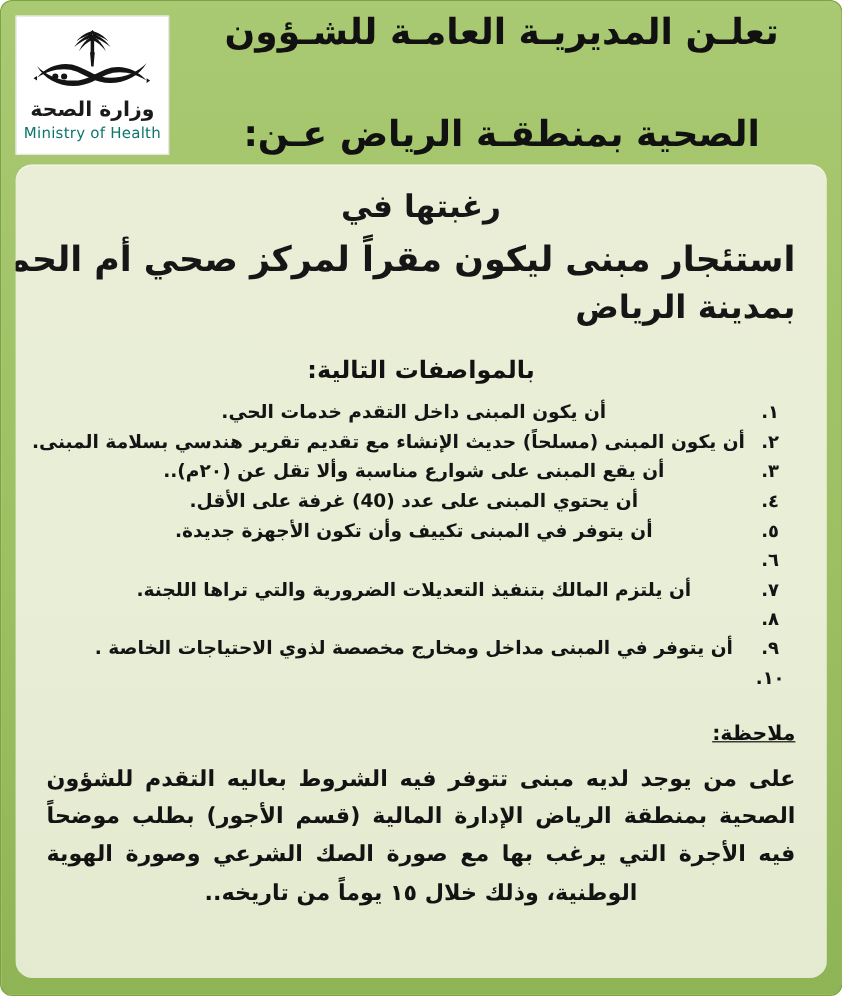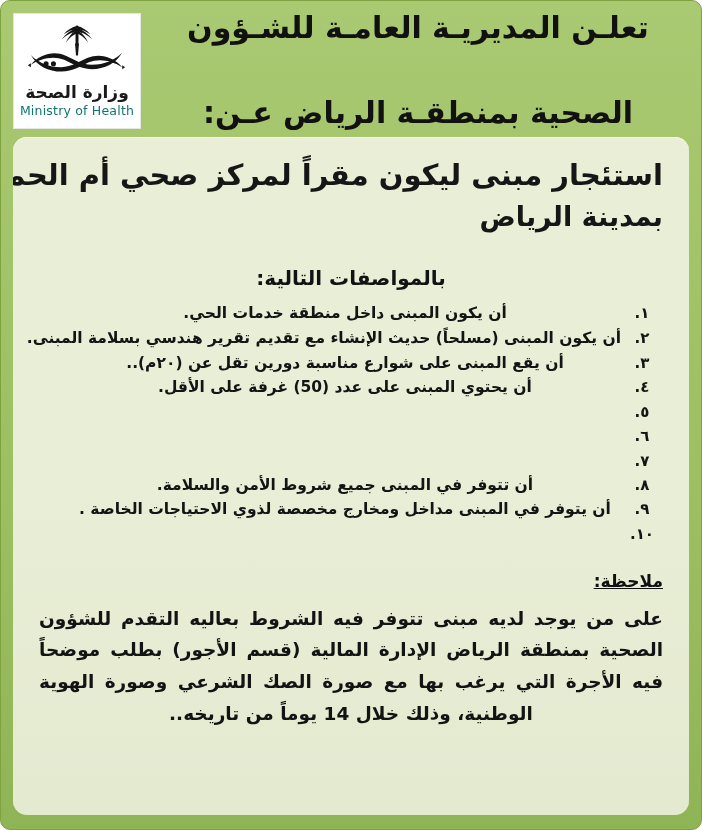--- a/index.html
+++ b/index.html
@@ -120,21 +120,21 @@
     font-size: 27px;
     line-height: 1.3;
     text-align: right;
   }
 
   .specs-title {
     text-align: center;
     font-size: 20px;
     font-weight: bold;
     color: #121212;
-    margin-top: 32px;
+    margin-top: 22px;
     margin-bottom: 12px;
   }
 
   
   .specs-list {
     list-style: none;
     margin: 0;
     padding: 0;
     direction: rtl;
   }
@@ -225,64 +225,66 @@
     <div class="header-title">
       <span class="ln">تعلـن المديريـة العامـة للشـؤون</span>
       <span class="ln">الصحية بمنطقـة الرياض عـن:</span>
     </div>
 
   </div>
 
   <div class="panel">
 
     <div class="intro">
+      <div class="intro-1">رغبتها في</div>
       <div class="intro-2">استئجار مبنى ليكون مقراً لمركز صحي أم الحمام</div>
       <div class="intro-3">بمدينة الرياض</div>
     </div>
 
     <div class="specs-title">بالمواصفات التالية:</div>
 
     <ul class="specs-list">
       <li class="spec-row">
         <span class="spec-num">١.</span>
-        <span class="spec-text">أن يكون المبنى داخل منطقة خدمات الحي.</span>
+        <span class="spec-text">أن يكون المبنى داخل التقدم خدمات الحي.</span>
       </li>
       <li class="spec-row">
         <span class="spec-num">٢.</span>
         <span class="spec-text">أن يكون المبنى (مسلحاً) حديث الإنشاء مع تقديم تقرير هندسي بسلامة المبنى.</span>
       </li>
       <li class="spec-row">
         <span class="spec-num">٣.</span>
-        <span class="spec-text">أن يقع المبنى على شوارع مناسبة دورين تقل عن (٢٠م)..</span>
+        <span class="spec-text">أن يقع المبنى على شوارع مناسبة وألا تقل عن (٢٠م)..</span>
       </li>
       <li class="spec-row">
         <span class="spec-num">٤.</span>
-        <span class="spec-text">أن يحتوي المبنى على عدد (50) غرفة على الأقل.</span>
+        <span class="spec-text">أن يحتوي المبنى على عدد (40) غرفة على الأقل.</span>
       </li>
       <li class="spec-row">
         <span class="spec-num">٥.</span>
+        <span class="spec-text">أن يتوفر في المبنى تكييف وأن تكون الأجهزة جديدة.</span>
       </li>
       <li class="spec-row">
         <span class="spec-num">٦.</span>
       </li>
       <li class="spec-row">
         <span class="spec-num">٧.</span>
+        <span class="spec-text">أن يلتزم المالك بتنفيذ التعديلات الضرورية والتي تراها اللجنة.</span>
       </li>
       <li class="spec-row">
         <span class="spec-num">٨.</span>
-        <span class="spec-text">أن تتوفر في المبنى جميع شروط الأمن والسلامة.</span>
       </li>
       <li class="spec-row">
         <span class="spec-num">٩.</span>
         <span class="spec-text">أن يتوفر في المبنى مداخل ومخارج مخصصة لذوي الاحتياجات الخاصة .</span>
       </li>
       <li class="spec-row">
         <span class="spec-num">١٠.</span>
       </li>
     </ul>
 
     <div class="note-block">
       <div class="note-label">ملاحظة:</div>
-      <div class="note-body">على من يوجد لديه مبنى تتوفر فيه الشروط بعاليه التقدم للشؤون الصحية بمنطقة الرياض الإدارة المالية (قسم الأجور) بطلب موضحاً فيه الأجرة التي يرغب بها مع صورة الصك الشرعي وصورة الهوية الوطنية، وذلك خلال 14 يوماً من تاريخه..</div>
+      <div class="note-body">على من يوجد لديه مبنى تتوفر فيه الشروط بعاليه التقدم للشؤون الصحية بمنطقة الرياض الإدارة المالية (قسم الأجور) بطلب موضحاً فيه الأجرة التي يرغب بها مع صورة الصك الشرعي وصورة الهوية الوطنية، وذلك خلال ١٥ يوماً من تاريخه..</div>
     </div>
 
   </div>
 </div>
 
 </body></html>

